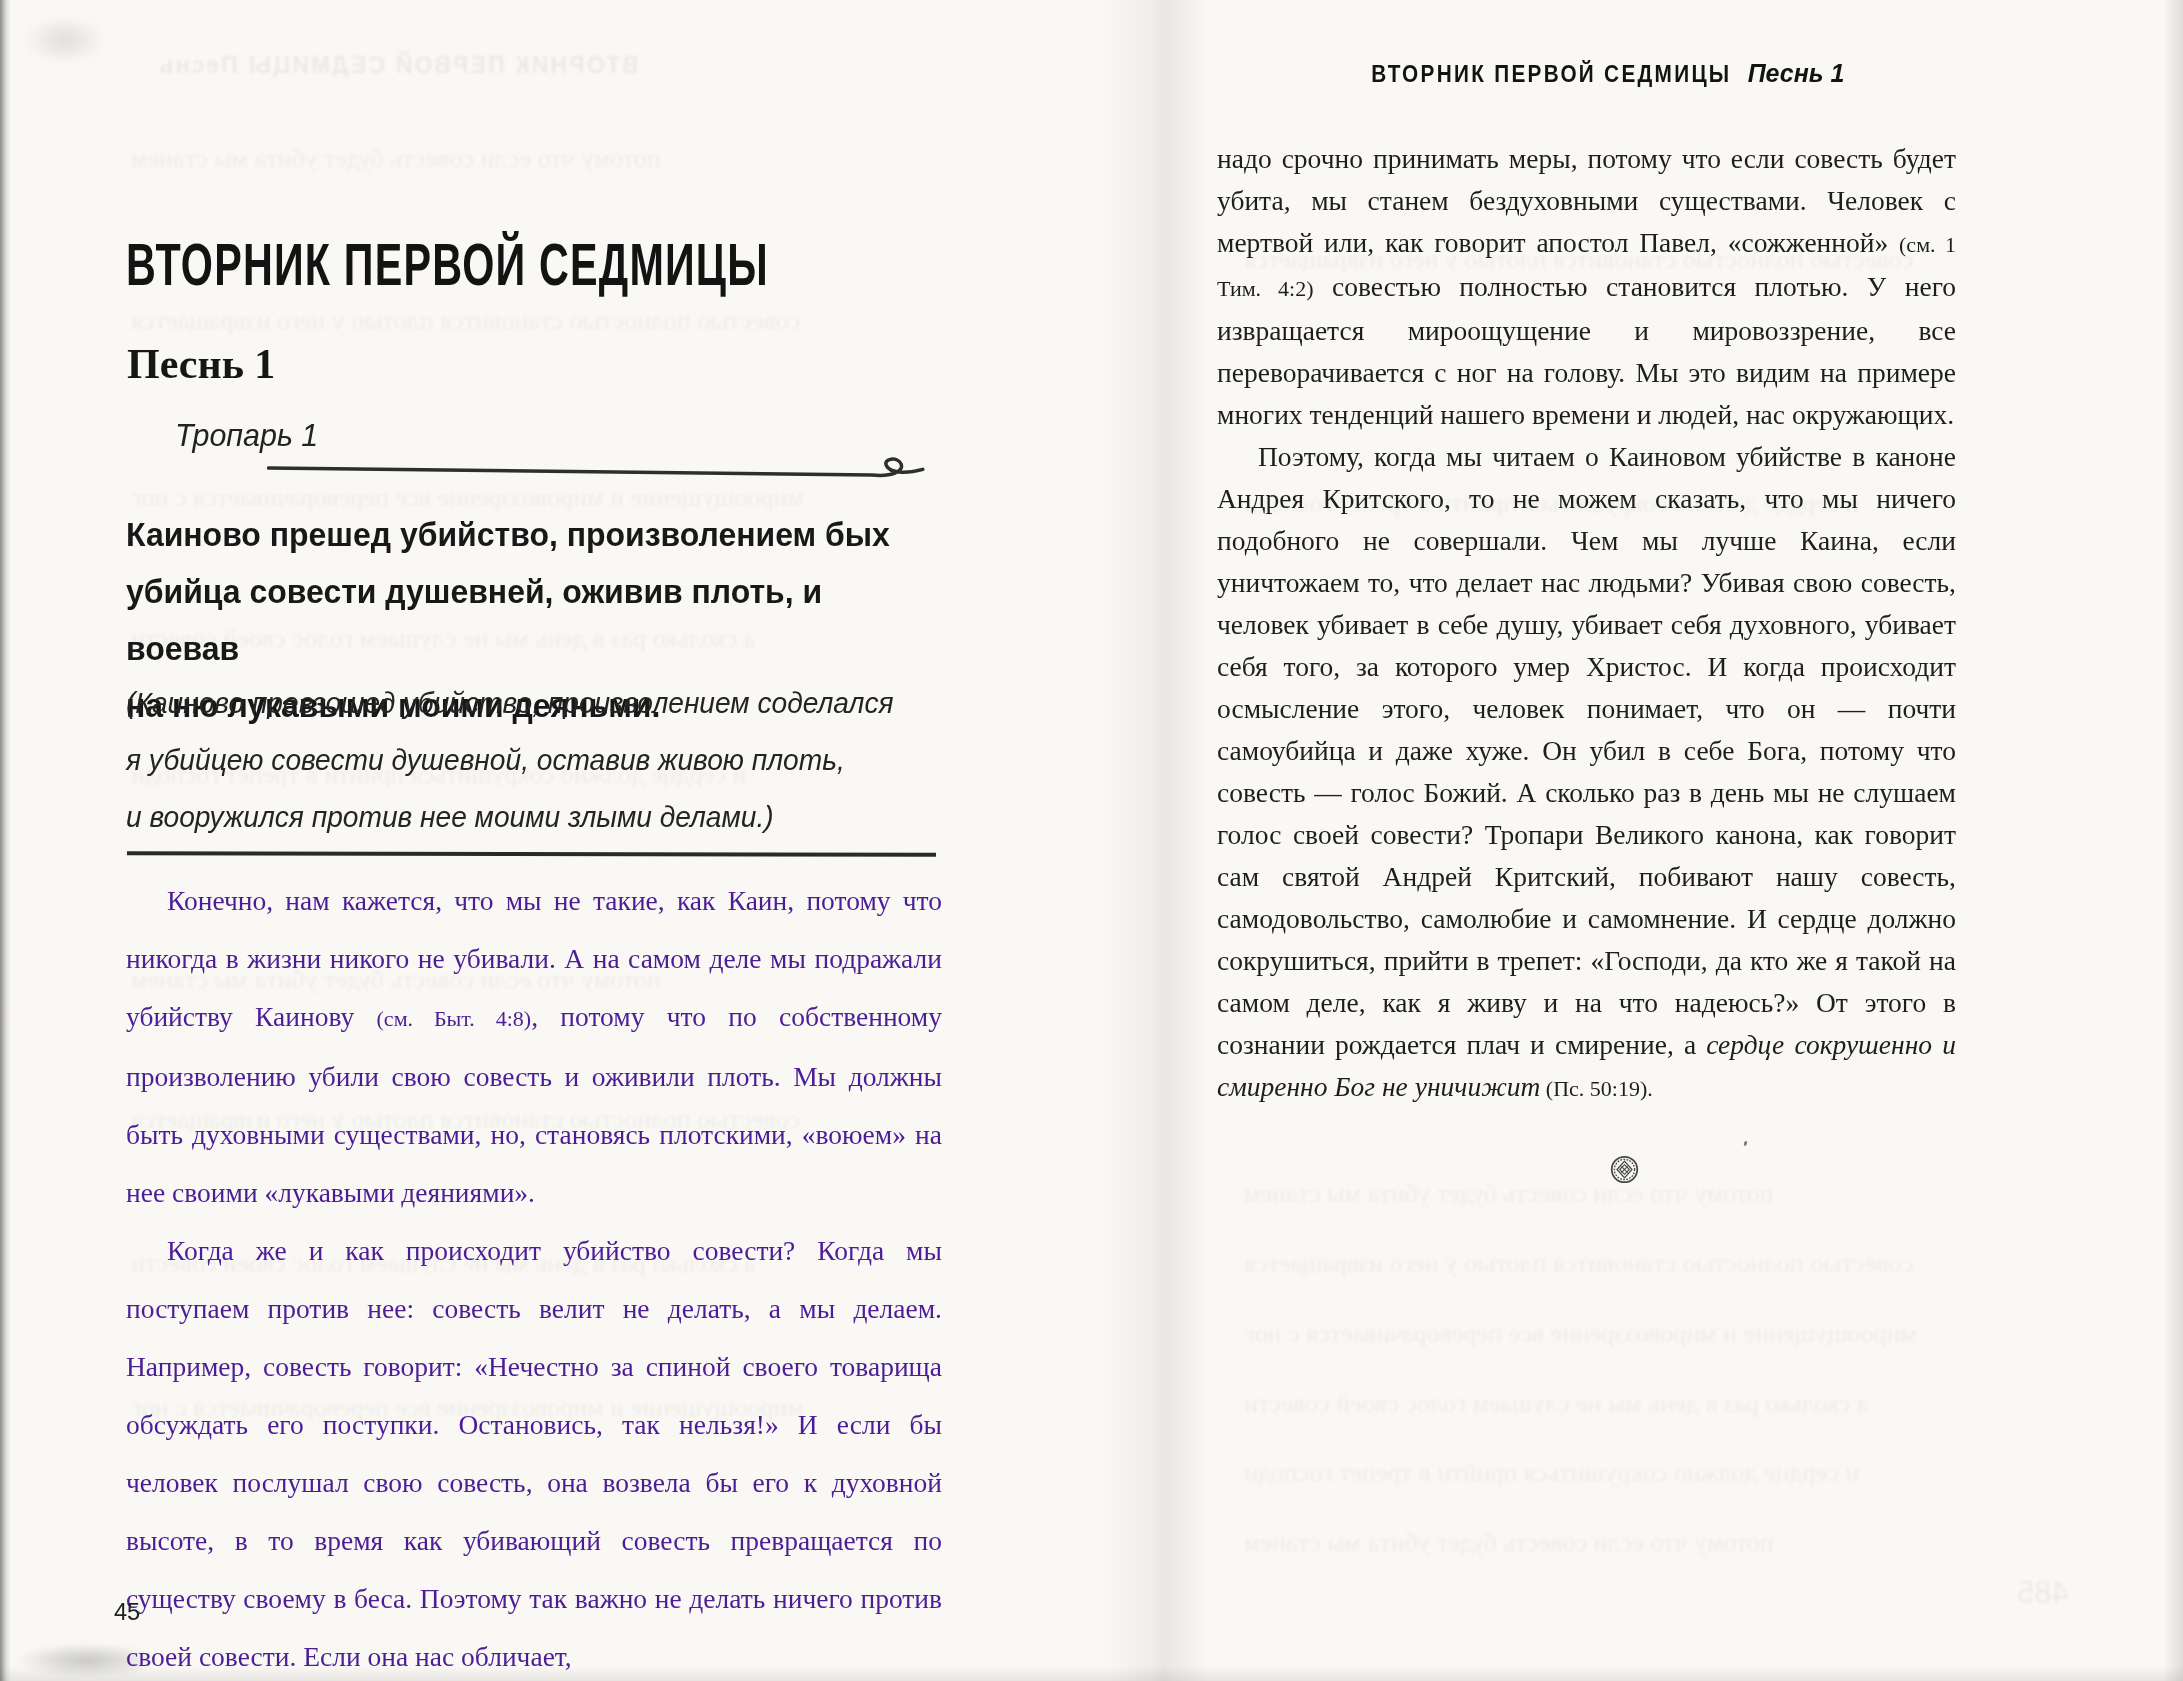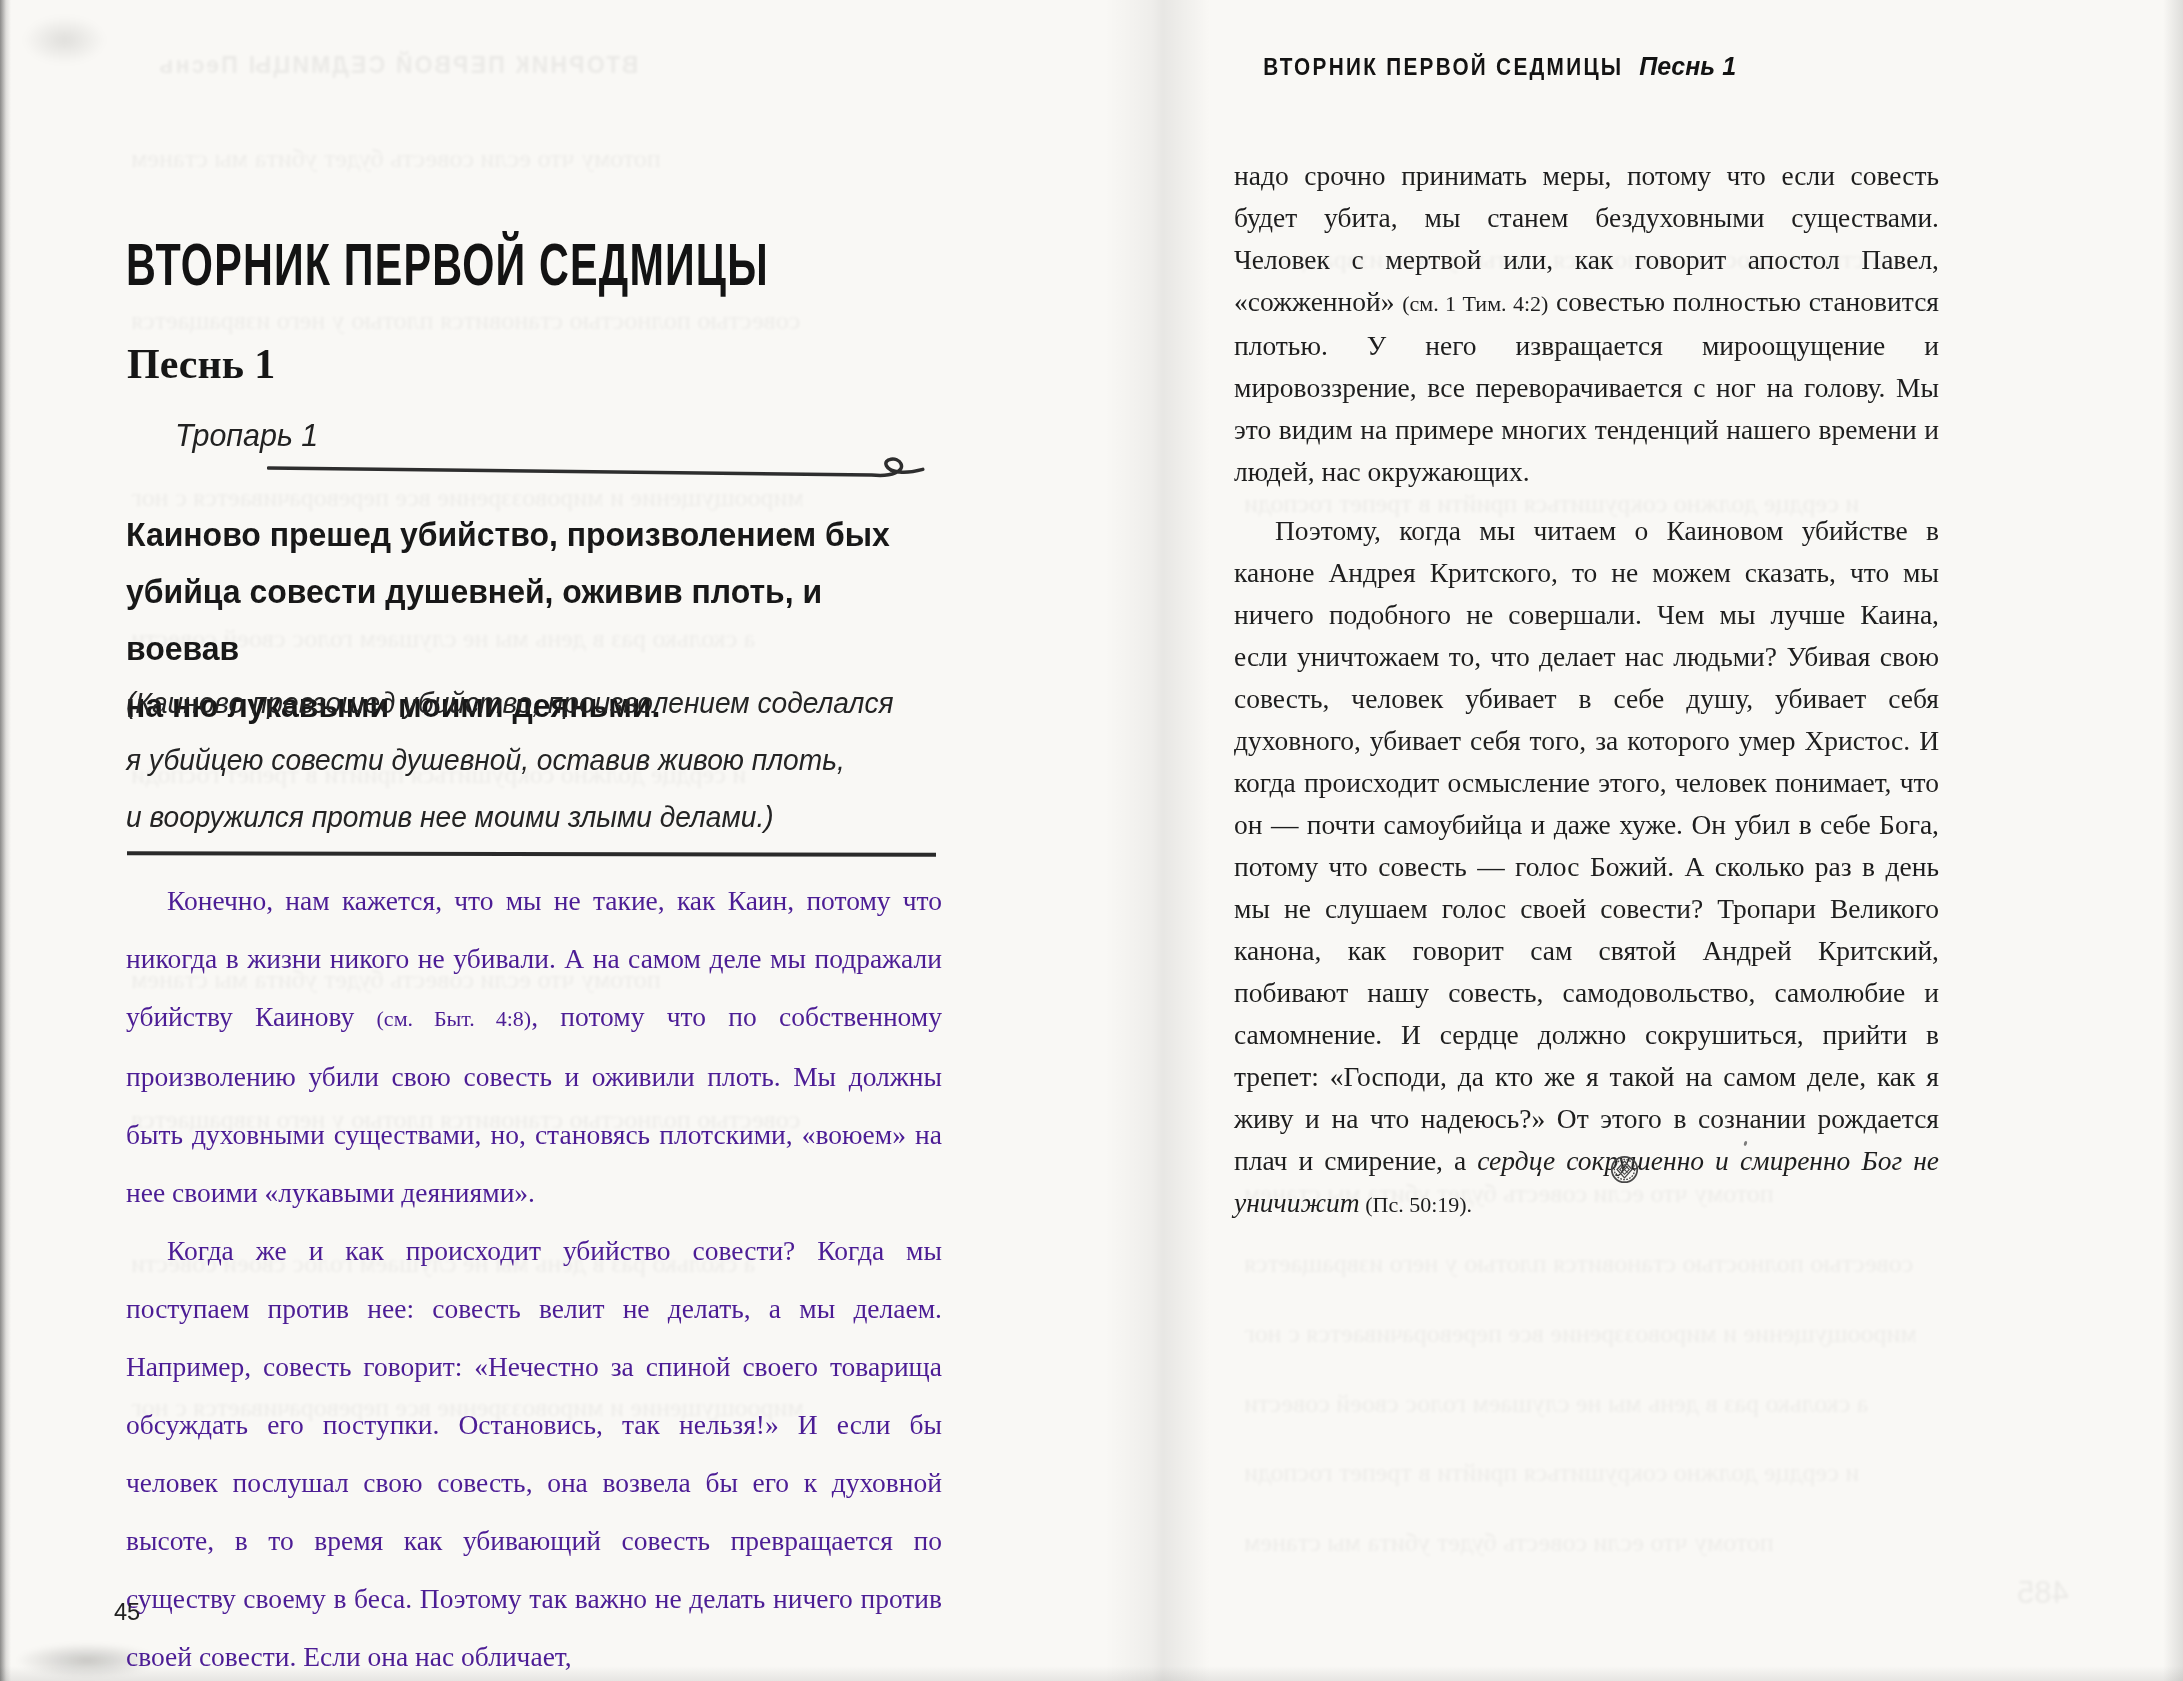--- a/index.html
+++ b/index.html
@@ -49,28 +49,28 @@
     font-family:"Liberation Sans",sans-serif;font-style:italic;font-size:29px;line-height:57px;
     color:#242424;transform:scaleX(.97);transform-origin:left top;}
   .lp-rule{position:absolute;left:127px;top:852px;width:809px;height:3.9px;background:#2a2a2a;
     transform:rotate(.12deg);}
   .lp-body{position:absolute;left:126px;top:872px;width:816px;
     font-size:27.5px;line-height:58px;text-align:justify;color:#4c1d95;}
   .lp-body p{margin:0;text-indent:41px;}
   .lp-pagenum{position:absolute;left:114px;top:1599px;
     font-family:"Liberation Sans",sans-serif;font-size:23.6px;color:#222;}
   
-  .rp-header{position:absolute;left:1214px;top:52px;width:739px;text-align:left;white-space:nowrap;}
+  .rp-header{position:absolute;left:1214px;top:59px;width:739px;text-align:center;white-space:nowrap;}
   .rp-header .caps{display:inline-block;font-family:"Liberation Sans",sans-serif;font-weight:700;
     font-size:23.6px;letter-spacing:2.6px;color:#131313;transform:scaleX(.88);transform-origin:right top;}
   .rp-header .song{display:inline-block;font-family:"Liberation Sans",sans-serif;font-style:italic;
     font-weight:700;font-size:25px;color:#131313;margin-left:15.7px;}
   .rp-body{position:absolute;left:1217px;top:138px;width:739px;
     font-size:27.5px;line-height:42px;text-align:justify;color:#1e1e1e;}
-  .rp-body p{margin:17px;}
+  .rp-body p{margin:0;}
   .rp-body p.indent{text-indent:41px;}
   .ref-small{font-size:22px;}
   .inline-italic{font-style:italic;}
   .ornament{position:absolute;left:1610px;top:1155px;width:29px;height:29px;}
 </style>
 </head>
 <body>
 
 <div class="canvas">
 

